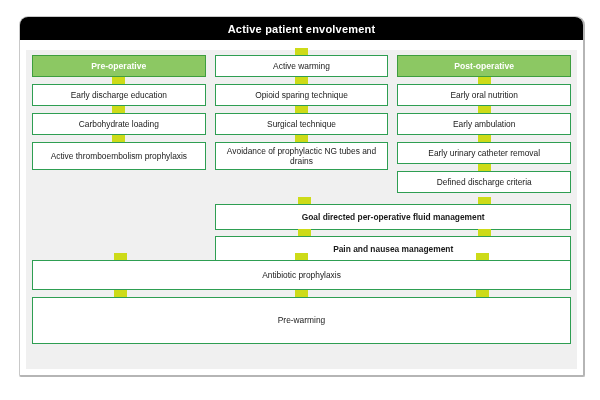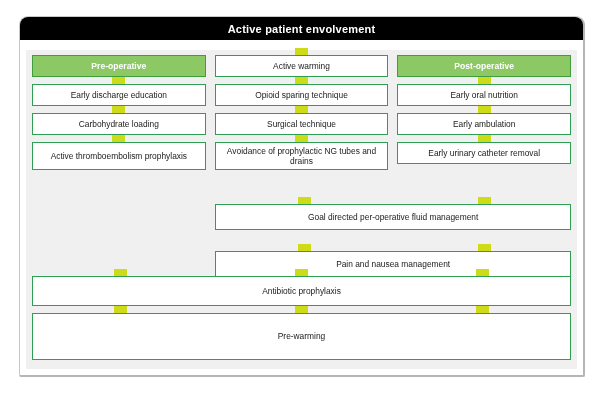--- a/index.html
+++ b/index.html
@@ -108,21 +108,21 @@
     margin-bottom: 7px;
   }
   .wide-row > .node { height: 26px; }
 
   .conn-l { left: 16.5%; margin-left: -6.5px; }
   .conn-m { left: 50%;   margin-left: -6.5px; }
   .conn-r { left: 83.5%; margin-left: -6.5px; }
 
   .two-col-wrap { display: flex; gap: 9px; }
   .two-col-spacer { flex: 1 1 0; min-width: 0; }
-  .two-col-main { flex: 2.04 1 0; min-width: 0; position: relative; }
+  .two-col-main { flex: 2.04 1 0; min-width: 0; position: relative; font-weight: bold; }
   .two-col-main > .conn-x1 { left: 25%; margin-left: -6.5px; top: -7px; }
   .two-col-main > .conn-x2 { left: 75.6%; margin-left: -6.5px; top: -7px; }
 </style>
 </head>
 <body>
 
 <div id="frame">
 
   <div id="title-bar">
     <span class="title-text">Active patient envolvement</span>
@@ -177,45 +177,49 @@
           <span class="conn"></span>
           <div class="node">Early oral nutrition</div>
         </div>
         <div class="slot h22">
           <span class="conn"></span>
           <div class="node">Early ambulation</div>
         </div>
         <div class="slot h22">
           <span class="conn"></span>
           <div class="node">Early urinary catheter removal</div>
+        </div>
+        <div class="slot h22">
+          <span class="conn"></span>
+          <div class="node">Defined discharge criteria</div>
         </div>
       </div>
 
     </div>
 
     <div style="position:absolute; left:6px; right:6px; top:154px;">
       <div class="two-col-wrap">
         <div class="two-col-spacer"></div>
         <div class="two-col-main">
           <span class="conn conn-x1"></span>
           <span class="conn conn-x2"></span>
           <div class="node" style="height:26px;">Goal directed per-operative fluid management</div>
         </div>
       </div>
-      <div class="two-col-wrap" style="margin-top:21px;justify-content:center;">
+      <div class="two-col-wrap" style="margin-top:6px;justify-content:center;">
         <div class="two-col-spacer"></div>
         <div class="two-col-main">
           <span class="conn conn-x1"></span>
           <span class="conn conn-x2"></span>
           <div class="node" style="height:26px;">Pain and nausea management</div>
         </div>
       </div>
     </div>
 
-    <div style="position:absolute; left:6px; right:6px; top:226px;">
+    <div style="position:absolute; left:6px; right:6px; top:210px;">
       <div class="wide-row">
         <span class="conn conn-l" style="top:-7px;"></span>
         <span class="conn conn-m" style="top:-7px;"></span>
         <span class="conn conn-r" style="top:-7px;"></span>
         <div class="node" style="height:30px;">Antibiotic prophylaxis</div>
       </div>
       <div class="wide-row">
         <span class="conn conn-l" style="top:-7px;"></span>
         <span class="conn conn-m" style="top:-7px;"></span>
         <span class="conn conn-r" style="top:-7px;"></span>

